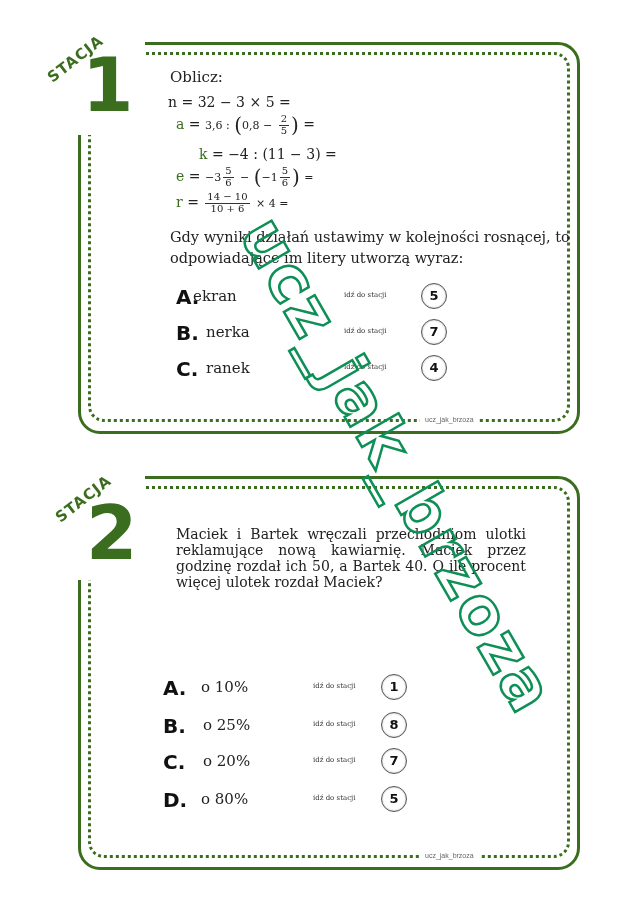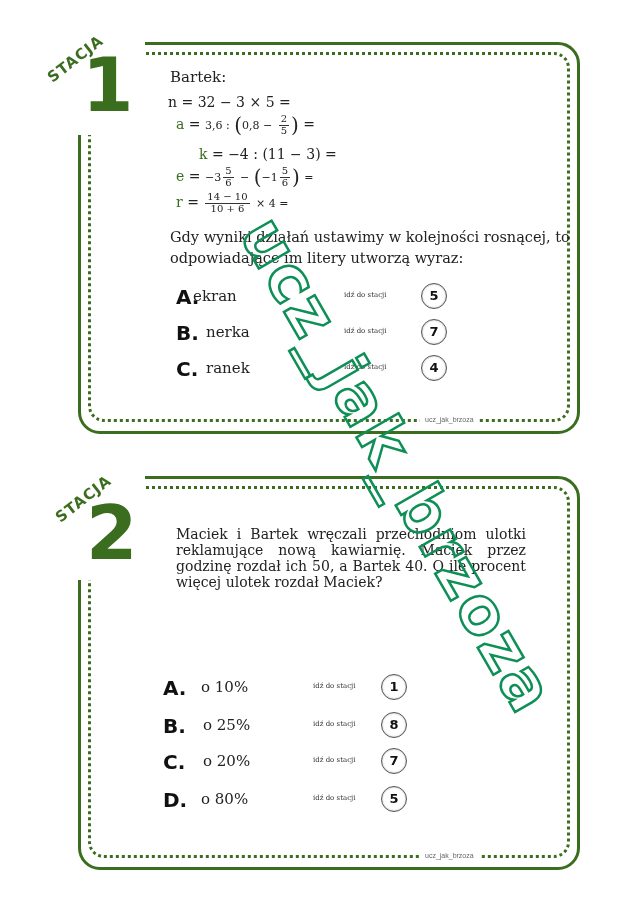--- a/index.html
+++ b/index.html
@@ -52,21 +52,21 @@
 <body>
 
 <div class="card" style="left:0;top:0;width:636px;height:450px;">
   <div class="outer" style="left:78px;top:42px;width:502px;height:392px;"></div>
   <div class="inner" style="left:88px;top:52px;width:482px;height:370px;"></div>
   <div class="mask" style="left:60px;top:30px;width:85px;height:105px;"></div>
 
   <div class="station-label" style="left:44px;top:72px;">STACJA</div>
   <div class="station-num" style="left:82px;top:48px;">1</div>
 
-  <div class="line" style="left:170px;top:68px;font-size:15px;">Bartek:</div>
+  <div class="line" style="left:170px;top:68px;font-size:15px;">Oblicz:</div>
 
   <div class="eq" style="left:168px;top:94px;">
     <span class="var n">n</span> = <span>32 − 3 × 5 =</span>
   </div>
   <div class="eq" style="left:176px;top:113px;">
     <span class="var">a</span> =
     <span class="small">3,6 :</span>
     <span class="paren">(</span><span class="small">0,8 −</span>
     <span class="frac">
         <span class="num">2</span>

